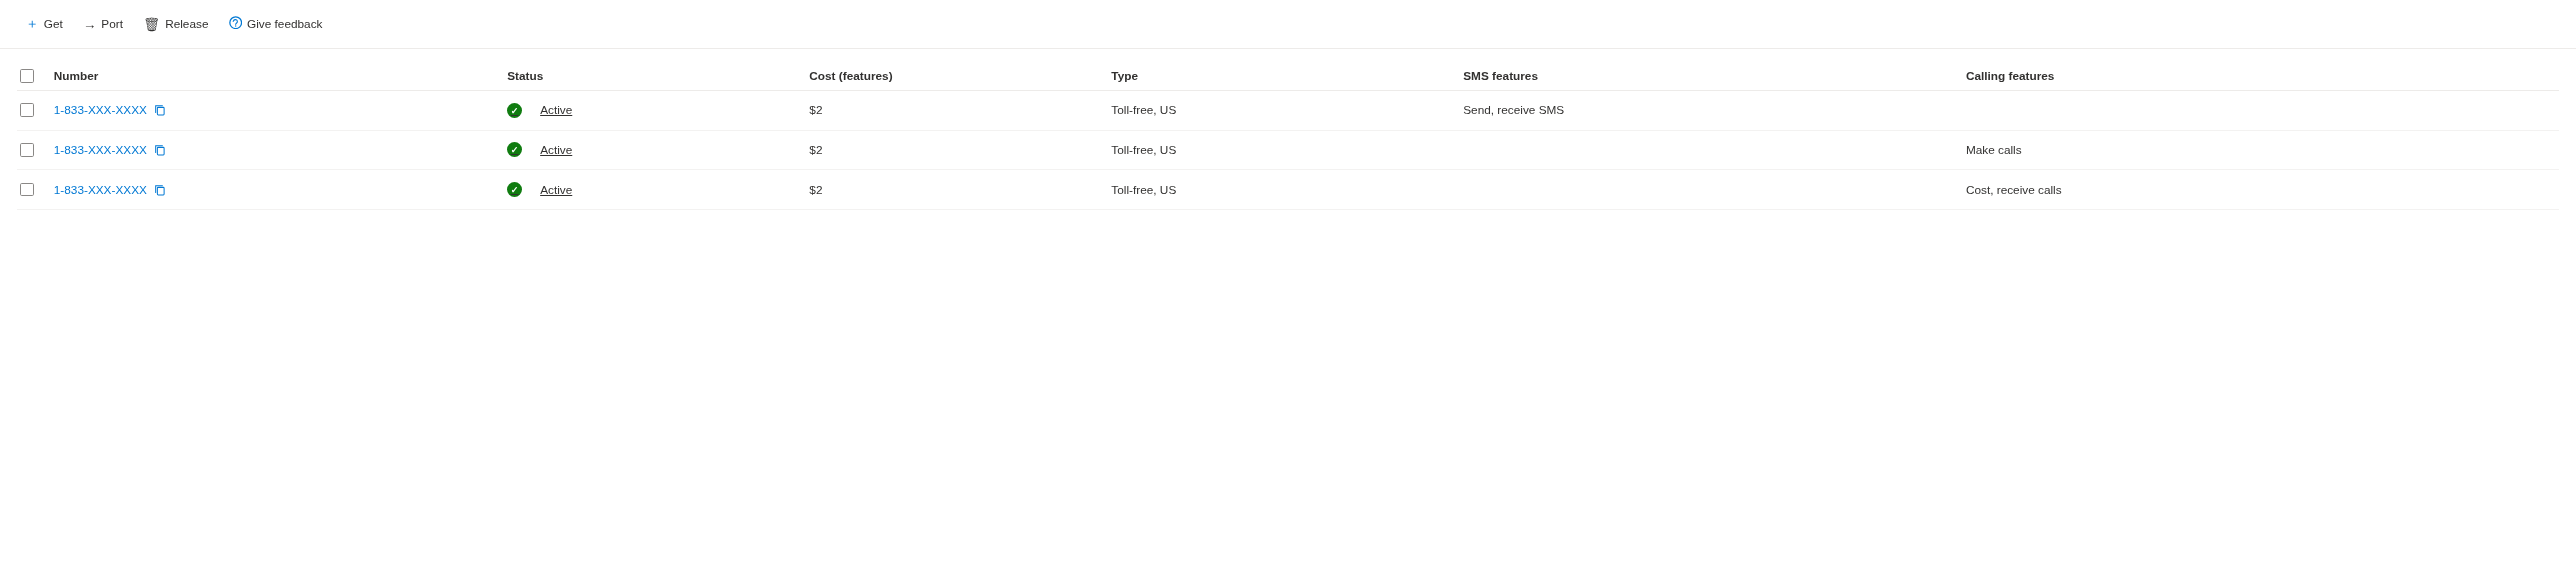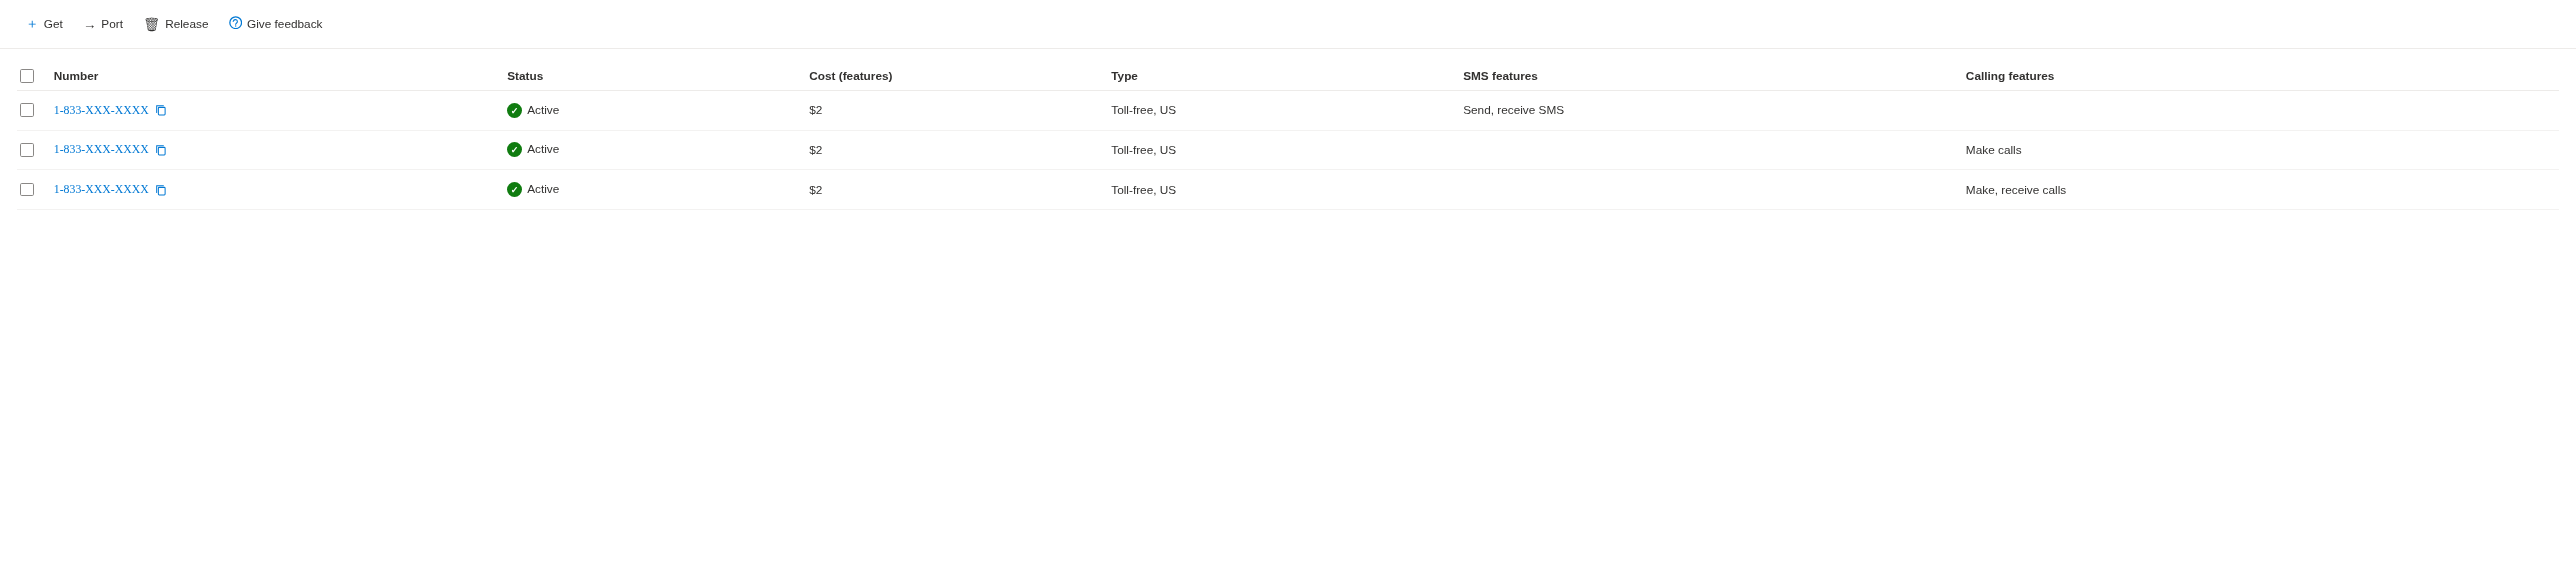--- a/index.html
+++ b/index.html
@@ -104,27 +104,27 @@
       display: block;
     }
 
     .phone-number {
       color: #0078d4;
       cursor: pointer;
       display: flex;
       align-items: center;
       gap: 5px;
       white-space: nowrap;
-      font-family: Liberation Serif, serif;
     }
 
     .status-cell {
       display: flex;
-      align-items: flex-start;
-      gap: 5px;
+      align-items: center;
+      gap: 18px;
+      text-decoration: underline;
     }
 
     .status-icon {
       width: 15px;
       height: 15px;
       border-radius: 50%;
       background: #107c10;
       display: inline-flex;
       align-items: center;
       justify-content: center;
@@ -272,18 +272,18 @@
       </td>
       <td>
         <div class="status-cell">
           <span class="status-icon"></span>
           <span>Active</span>
         </div>
       </td>
       <td>$2</td>
       <td>Toll-free, US</td>
       <td></td>
-      <td>Make, receive calls</td>
+      <td>Cost, receive calls</td>
     </tr>
       </tbody>
   </table>
 </div>
 
 
 </body></html>

